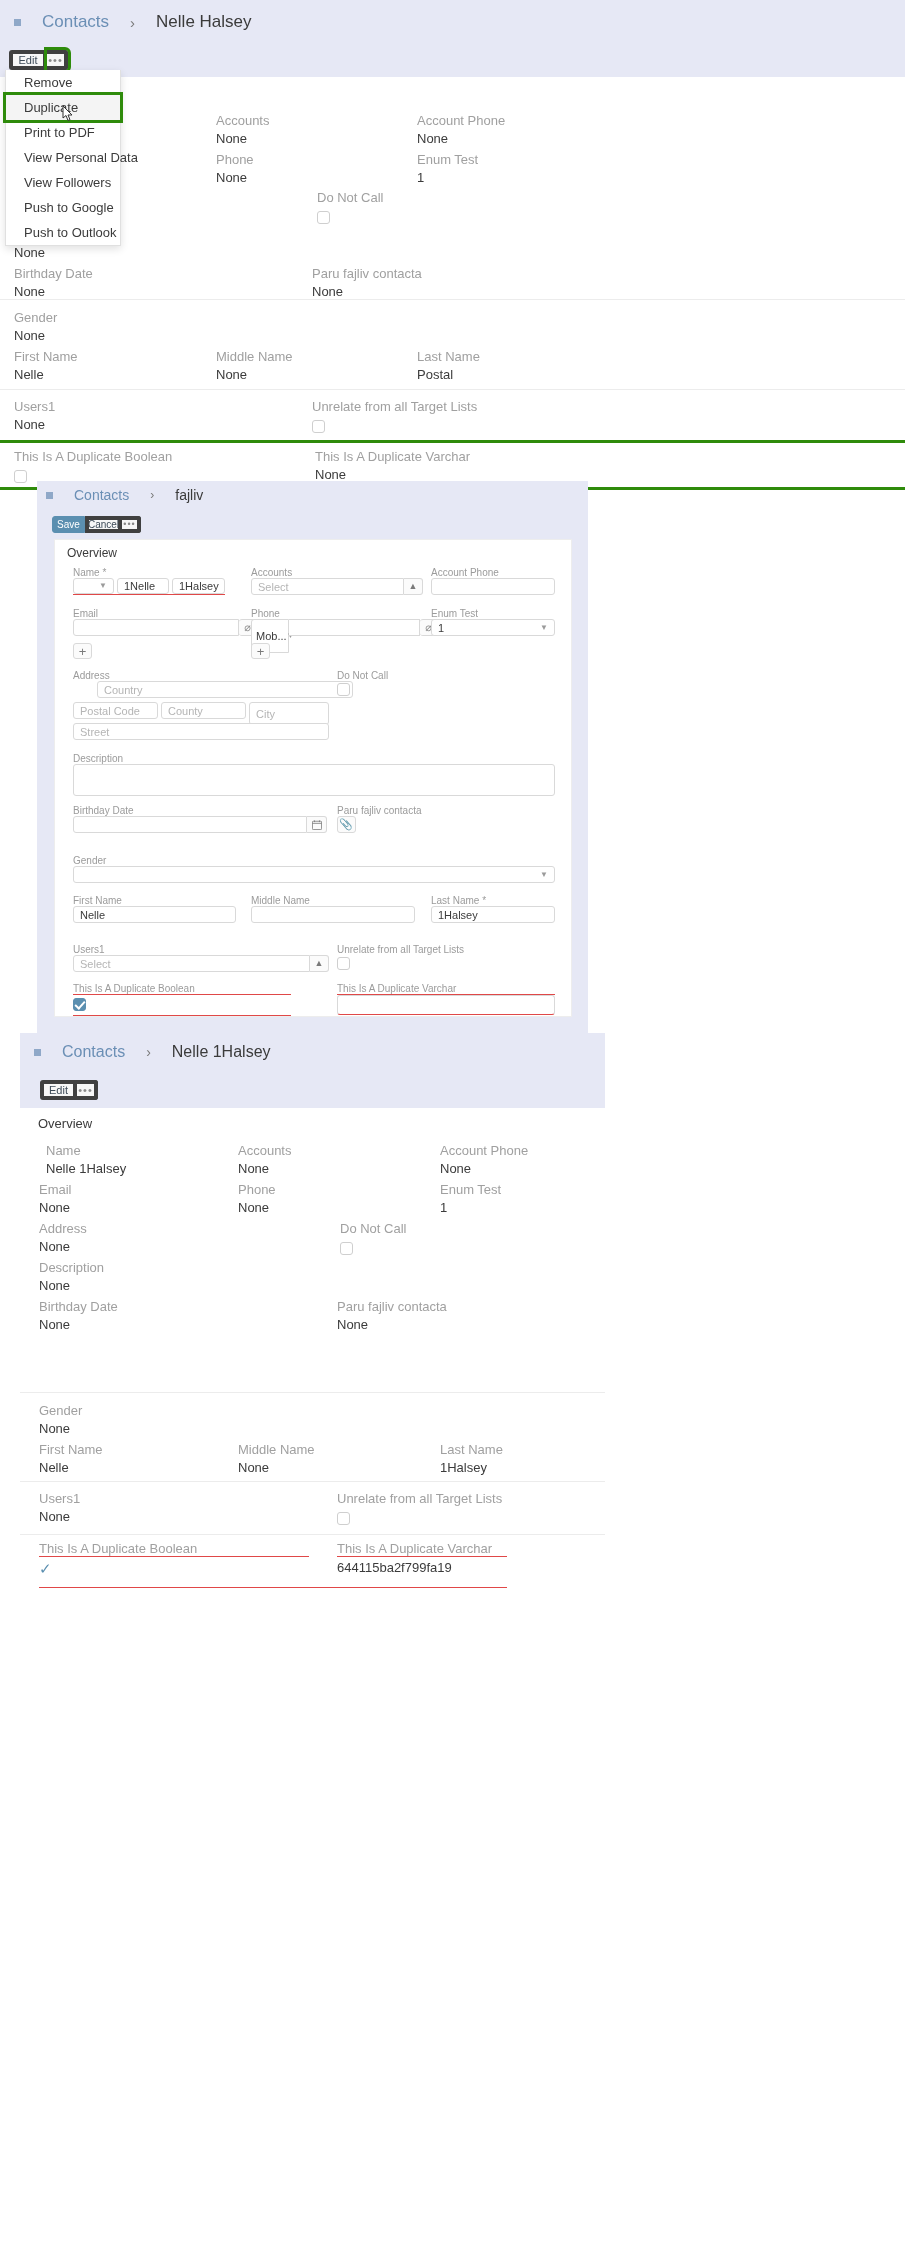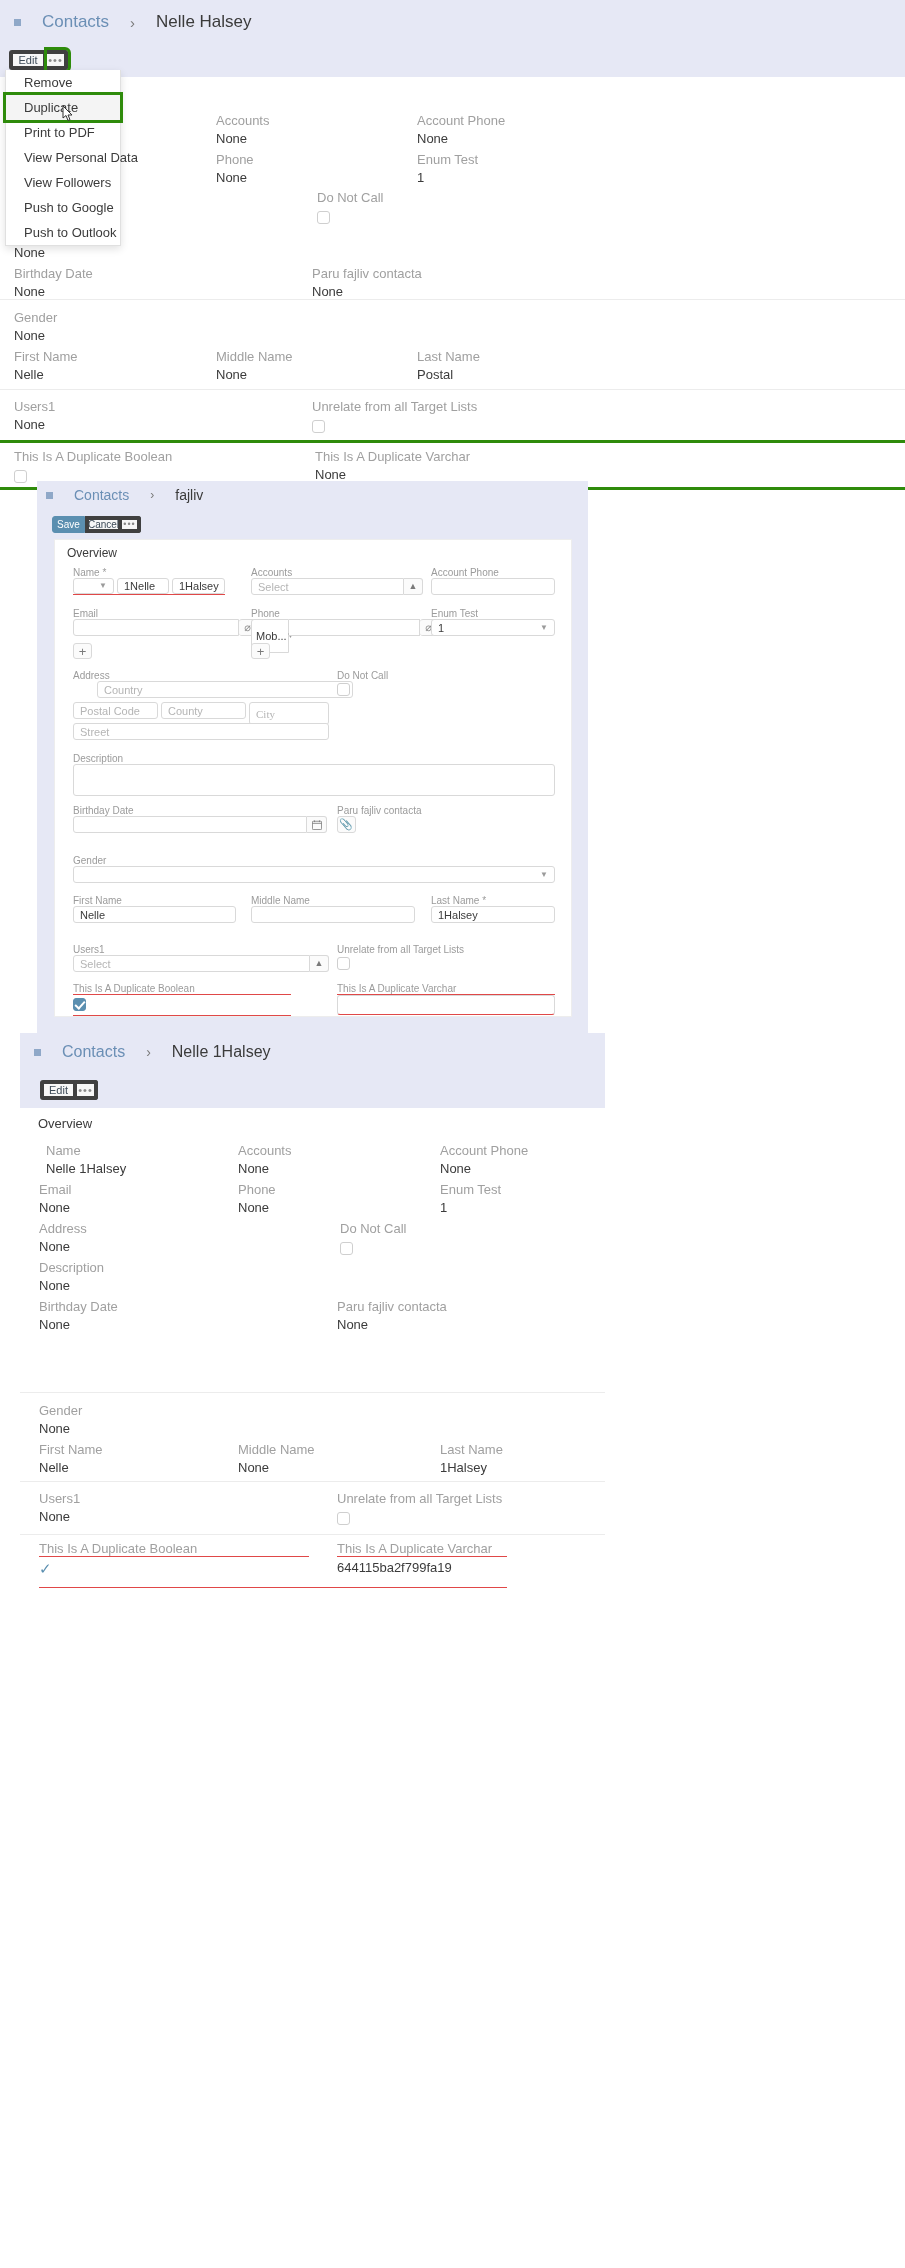--- a/index.html
+++ b/index.html
@@ -356,21 +356,21 @@
     <span class="lbl-sm" style="position:absolute;left:376px;top:68px;">Enum Test</span>
     <div class="inp" style="position:absolute;left:376px;top:79px;width:124px;height:17px;justify-content:space-between;">
       <span>1</span>
       <span class="caret-dn">▼</span>
     </div>
 
     <span class="lbl-sm" style="position:absolute;left:18px;top:130px;">Address</span>
     <div class="inp ph" style="position:absolute;left:18px;top:141px;width:256px;height:17px;margin-left:24px;">Country</div>
     <div class="inp ph" style="position:absolute;left:18px;top:162px;width:85px;height:17px;">Postal Code</div>
     <div class="inp ph" style="position:absolute;left:106px;top:162px;width:85px;height:17px;">County</div>
-    <div class="inp ph" style="position:absolute;left:194px;top:162px;width:80px;height:23px;font-family:Liberation Serif, serif;">City</div>
+    <div class="inp ph" style="position:absolute;left:194px;top:162px;width:80px;height:23px;">City</div>
     <div class="inp ph" style="position:absolute;left:18px;top:183px;width:256px;height:17px;">Street</div>
 
     <span class="lbl-sm" style="position:absolute;left:282px;top:130px;">Do Not Call</span>
     <span class="chk" style="position:absolute;left:282px;top:143px;"></span>
 
     <span class="lbl-sm" style="position:absolute;left:18px;top:213px;">Description</span>
     <div class="inp" style="position:absolute;left:18px;top:224px;width:482px;height:32px;align-items:flex-start;padding-top:3px;"></div>
 
     <span class="lbl-sm" style="position:absolute;left:18px;top:265px;">Birthday Date</span>
     <div style="position:absolute;left:18px;top:276px;display:flex;">

